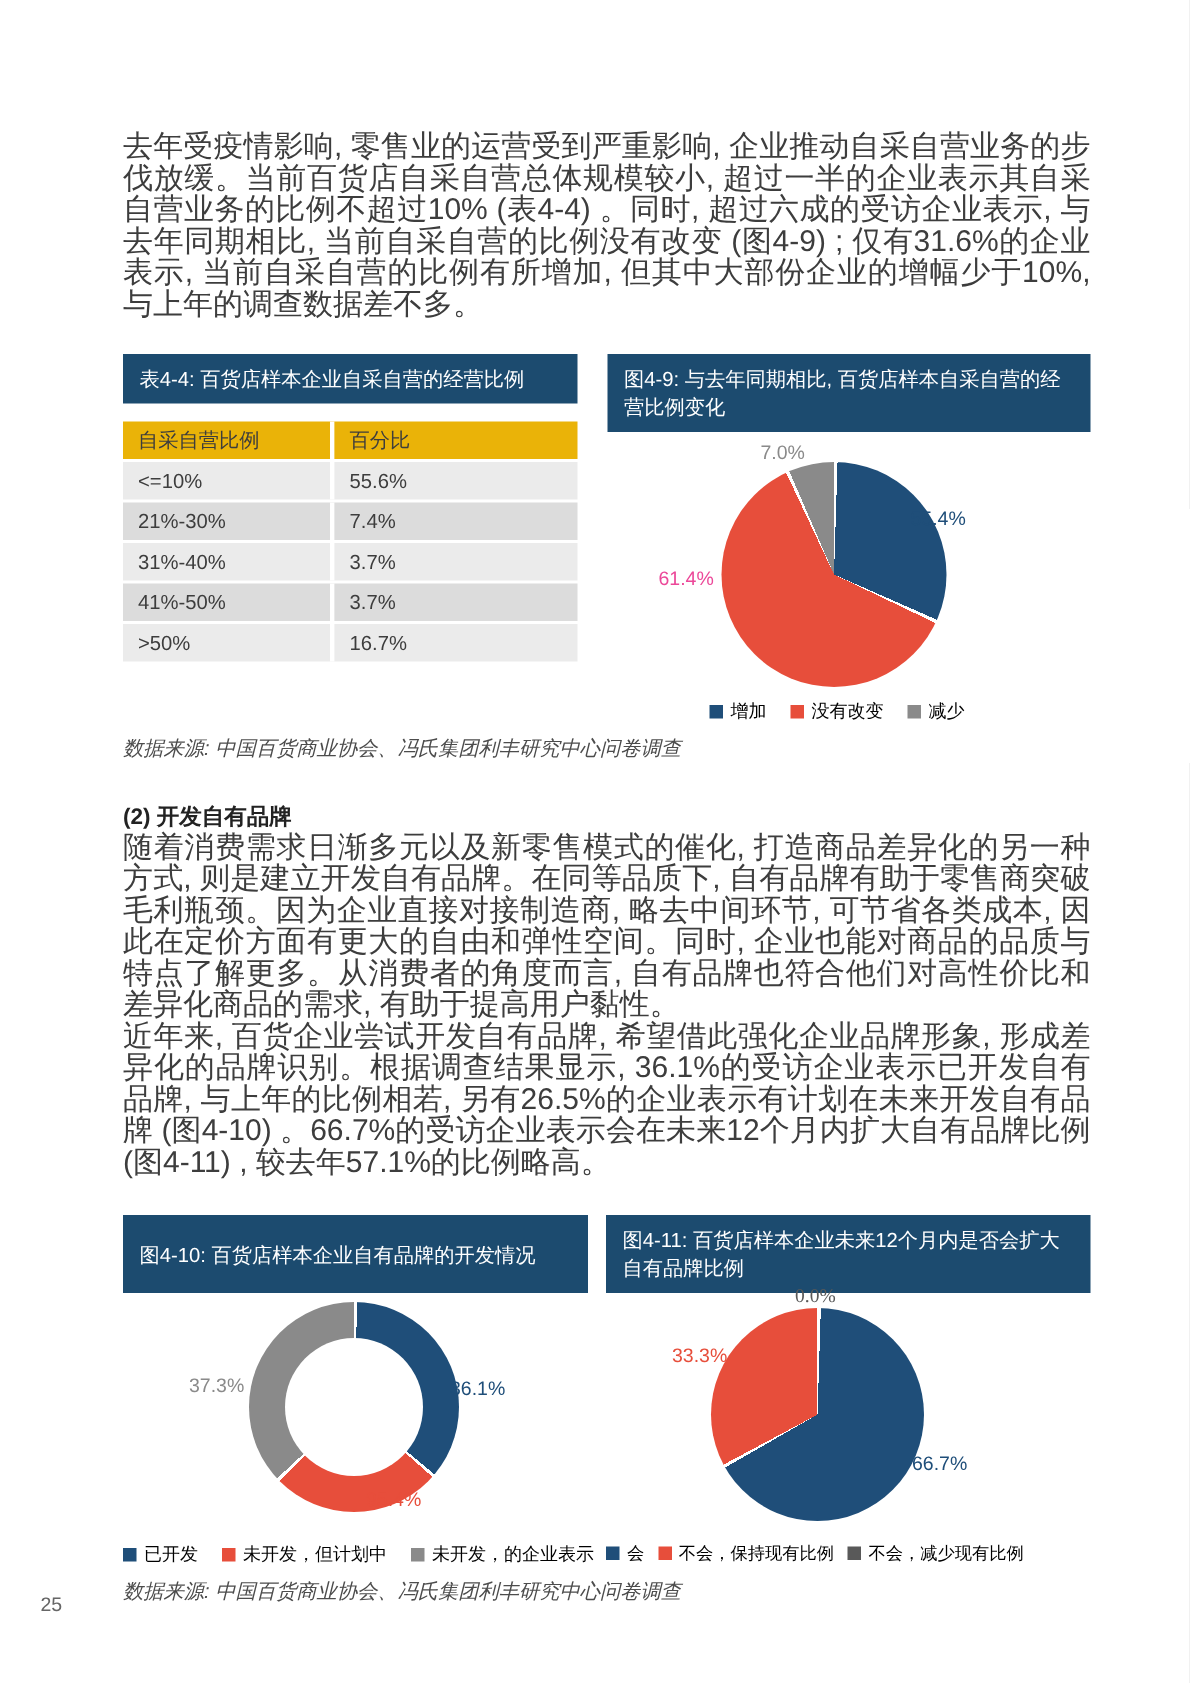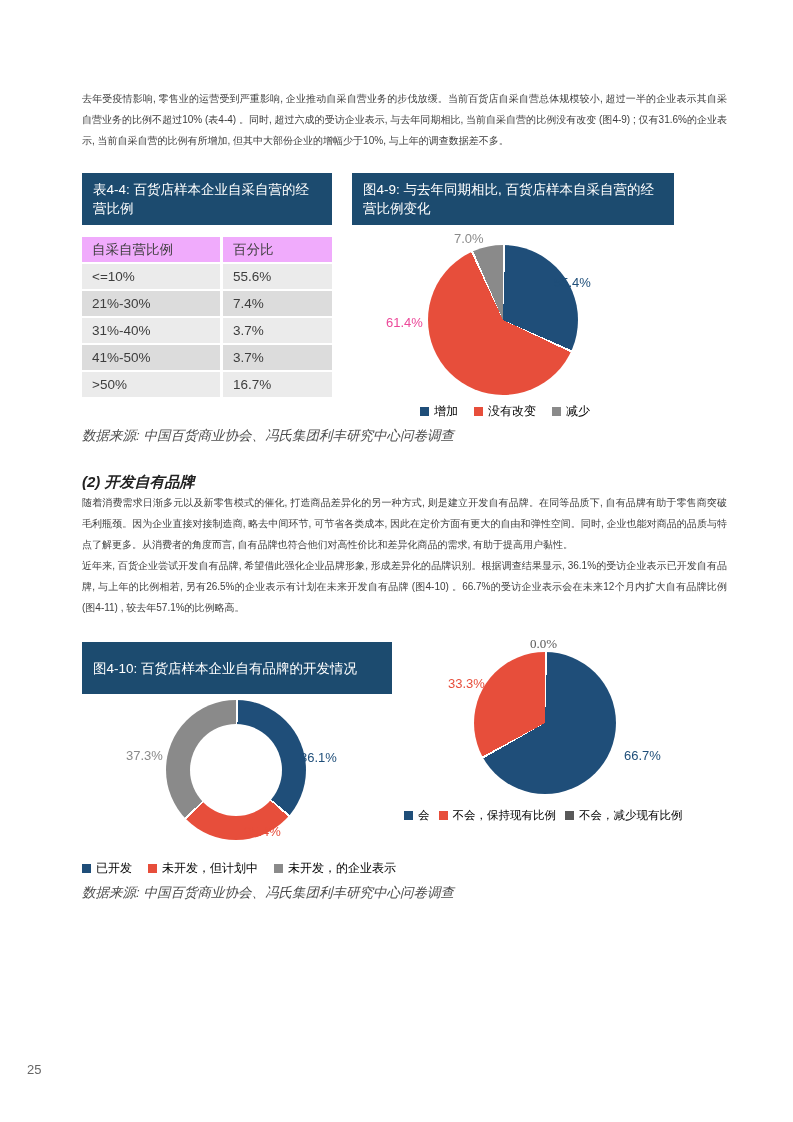--- a/index.html
+++ b/index.html
@@ -1,52 +1,52 @@
 <!DOCTYPE html>
 <html style="--navy: #1c4b6f; --blue: #1f4e79; --red: #e74e3b; --gray: #8a8a8a; --dark_gray: #595959;"><head>
 <meta charset="utf-8">
 <style>
   html,body{margin:0;padding:0;background:#e8e8e8;}
   .page{width:793px;height:1122px;position:relative;background:#ffffff;margin:0 auto;
         font-family:"Liberation Sans",sans-serif;color:#3d3d3d;overflow:hidden;}
   .content{position:absolute;left:82px;top:88px;width:645px;}
-  p.body{font-size:10px;line-height:21px;margin:0;color:#3d3d3d;text-align:justify;}
+  p.body{font-size:20px;line-height:21px;margin:0;color:#3d3d3d;text-align:justify;}
   .row{display:flex;}
   .row1{margin-top:22px;}
-  .row1 .colL{width:250px;margin-right:20px;flex:none;}
+  .row1 .colL{width:303px;margin-right:20px;flex:none;}
   .row1 .colR{width:322px;flex:none;}
   .row2{margin-top:24px;}
   .row2 .colL{width:310px;margin-right:12px;flex:none;}
   .row2 .colR{width:323px;flex:none;}
   .bar{background:var(--navy);color:#ffffff;font-size:13.5px;line-height:19px;padding:7px 11px;box-sizing:border-box;}
   .bar.tall{min-height:52px;display:flex;align-items:center;}
   .data-table{width:100%;border-collapse:separate;border-spacing:0 2px;margin-top:10px;font-size:13.5px;color:#3d3d3d;}
-  .data-table th{background:#f0abfc;font-weight:normal;text-align:left;padding:4px 10px;line-height:17px;font-family:Liberation Serif, serif;}
+  .data-table th{background:#eab308;font-weight:normal;text-align:left;padding:4px 10px;line-height:17px;font-family:Liberation Serif, serif;}
   .data-table td{background:#ebebeb;padding:4px 10px;line-height:17px;}
   .data-table tbody tr:nth-child(even) td{background:#dcdcdc;}
   .data-table th:first-child,.data-table td:first-child{width:118px;border-right:3px solid #ffffff;}
   .chart-area{position:relative;height:172px;}
   .chart-area2{position:relative;height:160px;}
   .pie{position:absolute;border-radius:50%;}
   #pie49{width:150px;height:150px;left:76px;top:20px;}
   #pie410{width:140px;height:140px;left:84px;top:6px;}
   #pie410::after{content:"";position:absolute;inset:24px;background:#ffffff;border-radius:50%;}
   #pie411{width:142px;height:142px;left:70px;top:10px;}
   .slice-label{position:absolute;font-size:13px;white-space:nowrap;}
   #l49-inc{left:202px;top:50px;} #l49-same{left:34px;top:90px;} #l49-dec{left:102px;top:6px;}
   #l410-dev{left:218px;top:56px;} #l410-plan{left:162px;top:130px;} #l410-no{left:44px;top:54px;}
-  #l411-yes{left:220px;top:106px;} #l411-keep{left:44px;top:34px;} #l411-red{left:126px;top:-6px;font-family:Liberation Serif, serif;}
+  #l411-yes{left:204px;top:106px;} #l411-keep{left:44px;top:34px;} #l411-red{left:126px;top:-6px;font-family:Liberation Serif, serif;}
   .legend{display:flex;align-items:center;font-size:12px;color:#000000;margin-top:6px;flex-wrap:nowrap;}
   .legend.centered{justify-content:center;}
   .legend .legend-item{display:inline-flex;align-items:center;margin-right:16px;white-space:nowrap;}
   .legend.tight .legend-item{margin-right:9px;}
   .legend.tight{font-size:11.5px;}
   .legend-swatch{width:9px;height:9px;display:inline-block;margin-right:5px;flex:none;}
   .source{font-size:13.5px;font-style:italic;color:#4c4c4c;margin:7px 0 0;line-height:18px;}
-  .heading{font-size:15px;font-weight:bold;color:#222222;margin:27px 0 0;line-height:20px;font-style:italic;}
+  .heading{font-size:15px;font-weight:bold;color:#222222;margin:27px 0 0;line-height:20px;}
   .p-after-heading{margin-top:20px;}
   .p-gap{margin-top:14px;}
   .page-number{position:absolute;left:27px;top:1062px;font-size:13px;color:#666666;}
 </style>
 </head>
 <body>
 
 <div class="page">
   <div class="content">
 
@@ -136,20 +136,21 @@
               <span class="legend-swatch" style="background: rgb(231, 78, 59);"></span>
               <span>未开发，但计划中</span>
             </span>
             <span class="legend-item">
               <span class="legend-swatch" style="background: rgb(138, 138, 138);"></span>
               <span>未开发，的企业表示</span>
             </span>
           </div>
       </div>
       <div class="colR">
+        <div class="bar tall">图4-11: 百货店样本企业未来12个月内是否会扩大自有品牌比例</div>
         <div class="chart-area2">
           <div class="pie" id="pie411" style="background: conic-gradient(rgb(255, 255, 255) 0%, rgb(255, 255, 255) 0.5%, rgb(31, 78, 121) 0.5%, rgb(31, 78, 121) 66.7%, rgb(255, 255, 255) 66.7%, rgb(255, 255, 255) 67.2%, rgb(231, 78, 59) 67.2%, rgb(231, 78, 59) 100%);"></div>
           <span class="slice-label" id="l411-yes" style="color: rgb(31, 78, 121);">66.7%</span>
           <span class="slice-label" id="l411-keep" style="color: rgb(231, 78, 59);">33.3%</span>
           <span class="slice-label" id="l411-red" style="color: rgb(89, 89, 89);">0.0%</span>
         </div>
         <div class="legend tight">
             <span class="legend-item">
               <span class="legend-swatch" style="background: rgb(31, 78, 121);"></span>
               <span>会</span>

